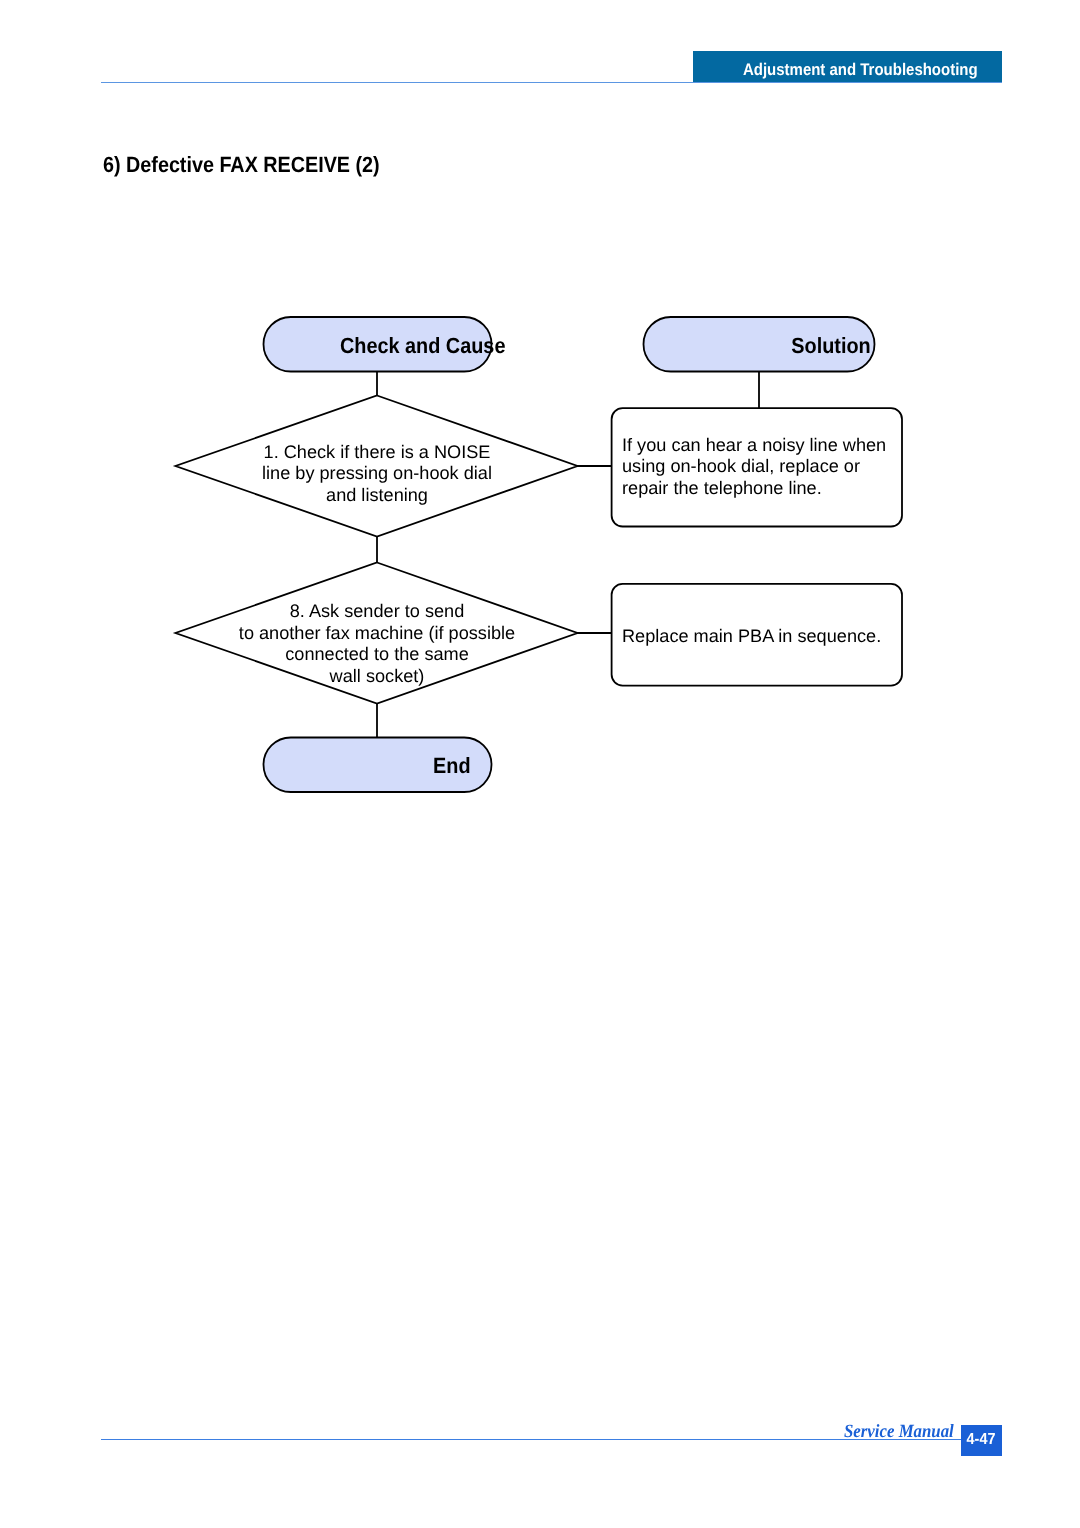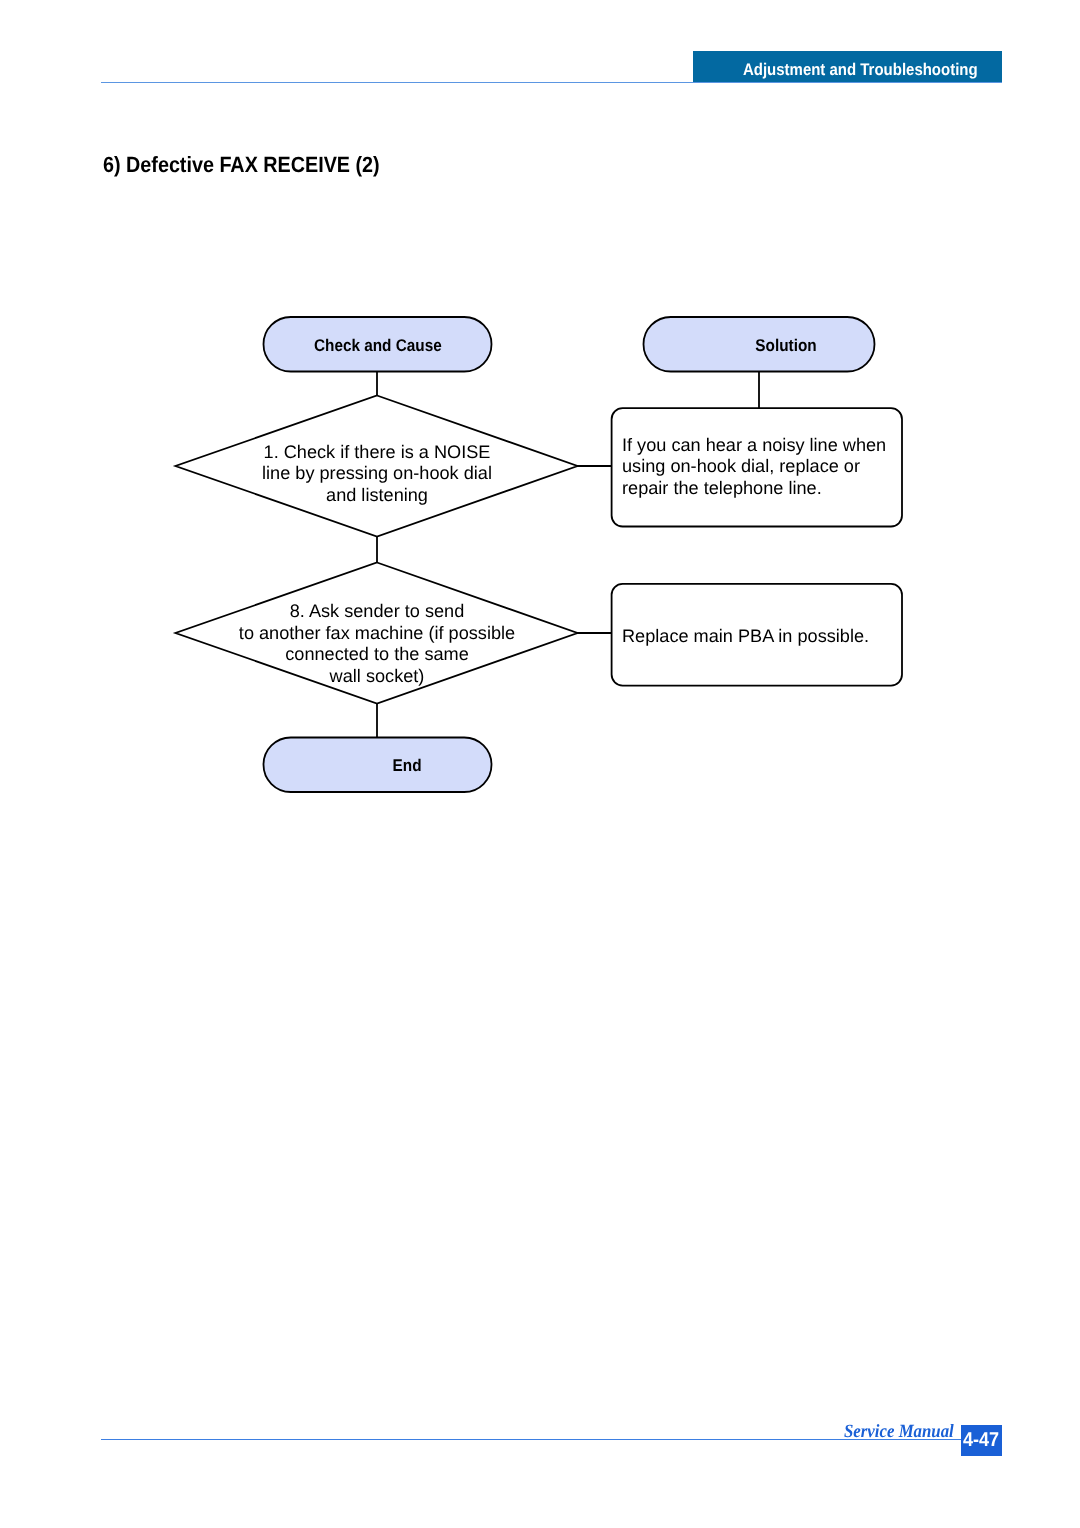--- a/index.html
+++ b/index.html
@@ -87,21 +87,21 @@
   .flow { position: absolute; left: 0; top: 0; width: 1080px; height: 1528px; }
   .flow svg { position: absolute; left: 0; top: 0; }
 
   .flow-label {
     position: absolute;
     text-align: center;
     color: #000;
     line-height: 21.5px;
     white-space: pre-line;
   }
-  .pill-label { font-weight: bold; font-size: 17px; line-height: 20px; }
+  .pill-label { font-weight: bold; font-size: 22px; line-height: 20px; padding-left: 45px; }
   .pill-label > span { display: inline-block; transform: scaleX(0.902); transform-origin: center; }
   .diamond-label { font-size: 18.15px; }
   .box-label { font-size: 18.15px; }
 
   
   .footer-rule {
     position: absolute;
     left: 101px;
     top: 1438.6px;
     width: 901px;
@@ -129,21 +129,21 @@
     width: 41px;
     height: 31px;
     background: #1a60d6;
   }
   .footer-page span {
     position: absolute;
     left: 0; right: 0;
     top: 6.5px;
     text-align: center;
     color: #fff;
-    font-size: 20px;
+    font-size: 16px;
     line-height: 18px;
     font-weight: bold;
     display: block;
   }
   .footer-page span i {
     font-style: normal;
     display: inline-block;
     transform: scaleX(0.9);
   }
 </style>
@@ -191,21 +191,21 @@
 line by pressing on-hook dial
 and listening</div>
     <div class="flow-label diamond-label" style="left:167px;top:601.1px;width:420px;">8. Ask sender to send
 to another fax machine (if possible
 connected to the same
 wall socket)</div>
 
     <div class="flow-label box-label" style="left:622px;top:434.6px;width:274px;text-align:left;">If you can hear a noisy line when
 using on-hook dial, replace or
 repair the telephone line.</div>
-    <div class="flow-label box-label" style="left:622px;top:626.4px;width:274px;text-align:left;">Replace main PBA in possible.</div>
+    <div class="flow-label box-label" style="left:622px;top:626.4px;width:274px;text-align:left;">Replace main PBA in sequence.</div>
   </div>
 
   <div class="footer-rule"></div>
   <div class="footer-title">Service Manual</div>
   <div class="footer-page">
       <span><i>4-47</i></span>
     </div>
 
 </div>
 

